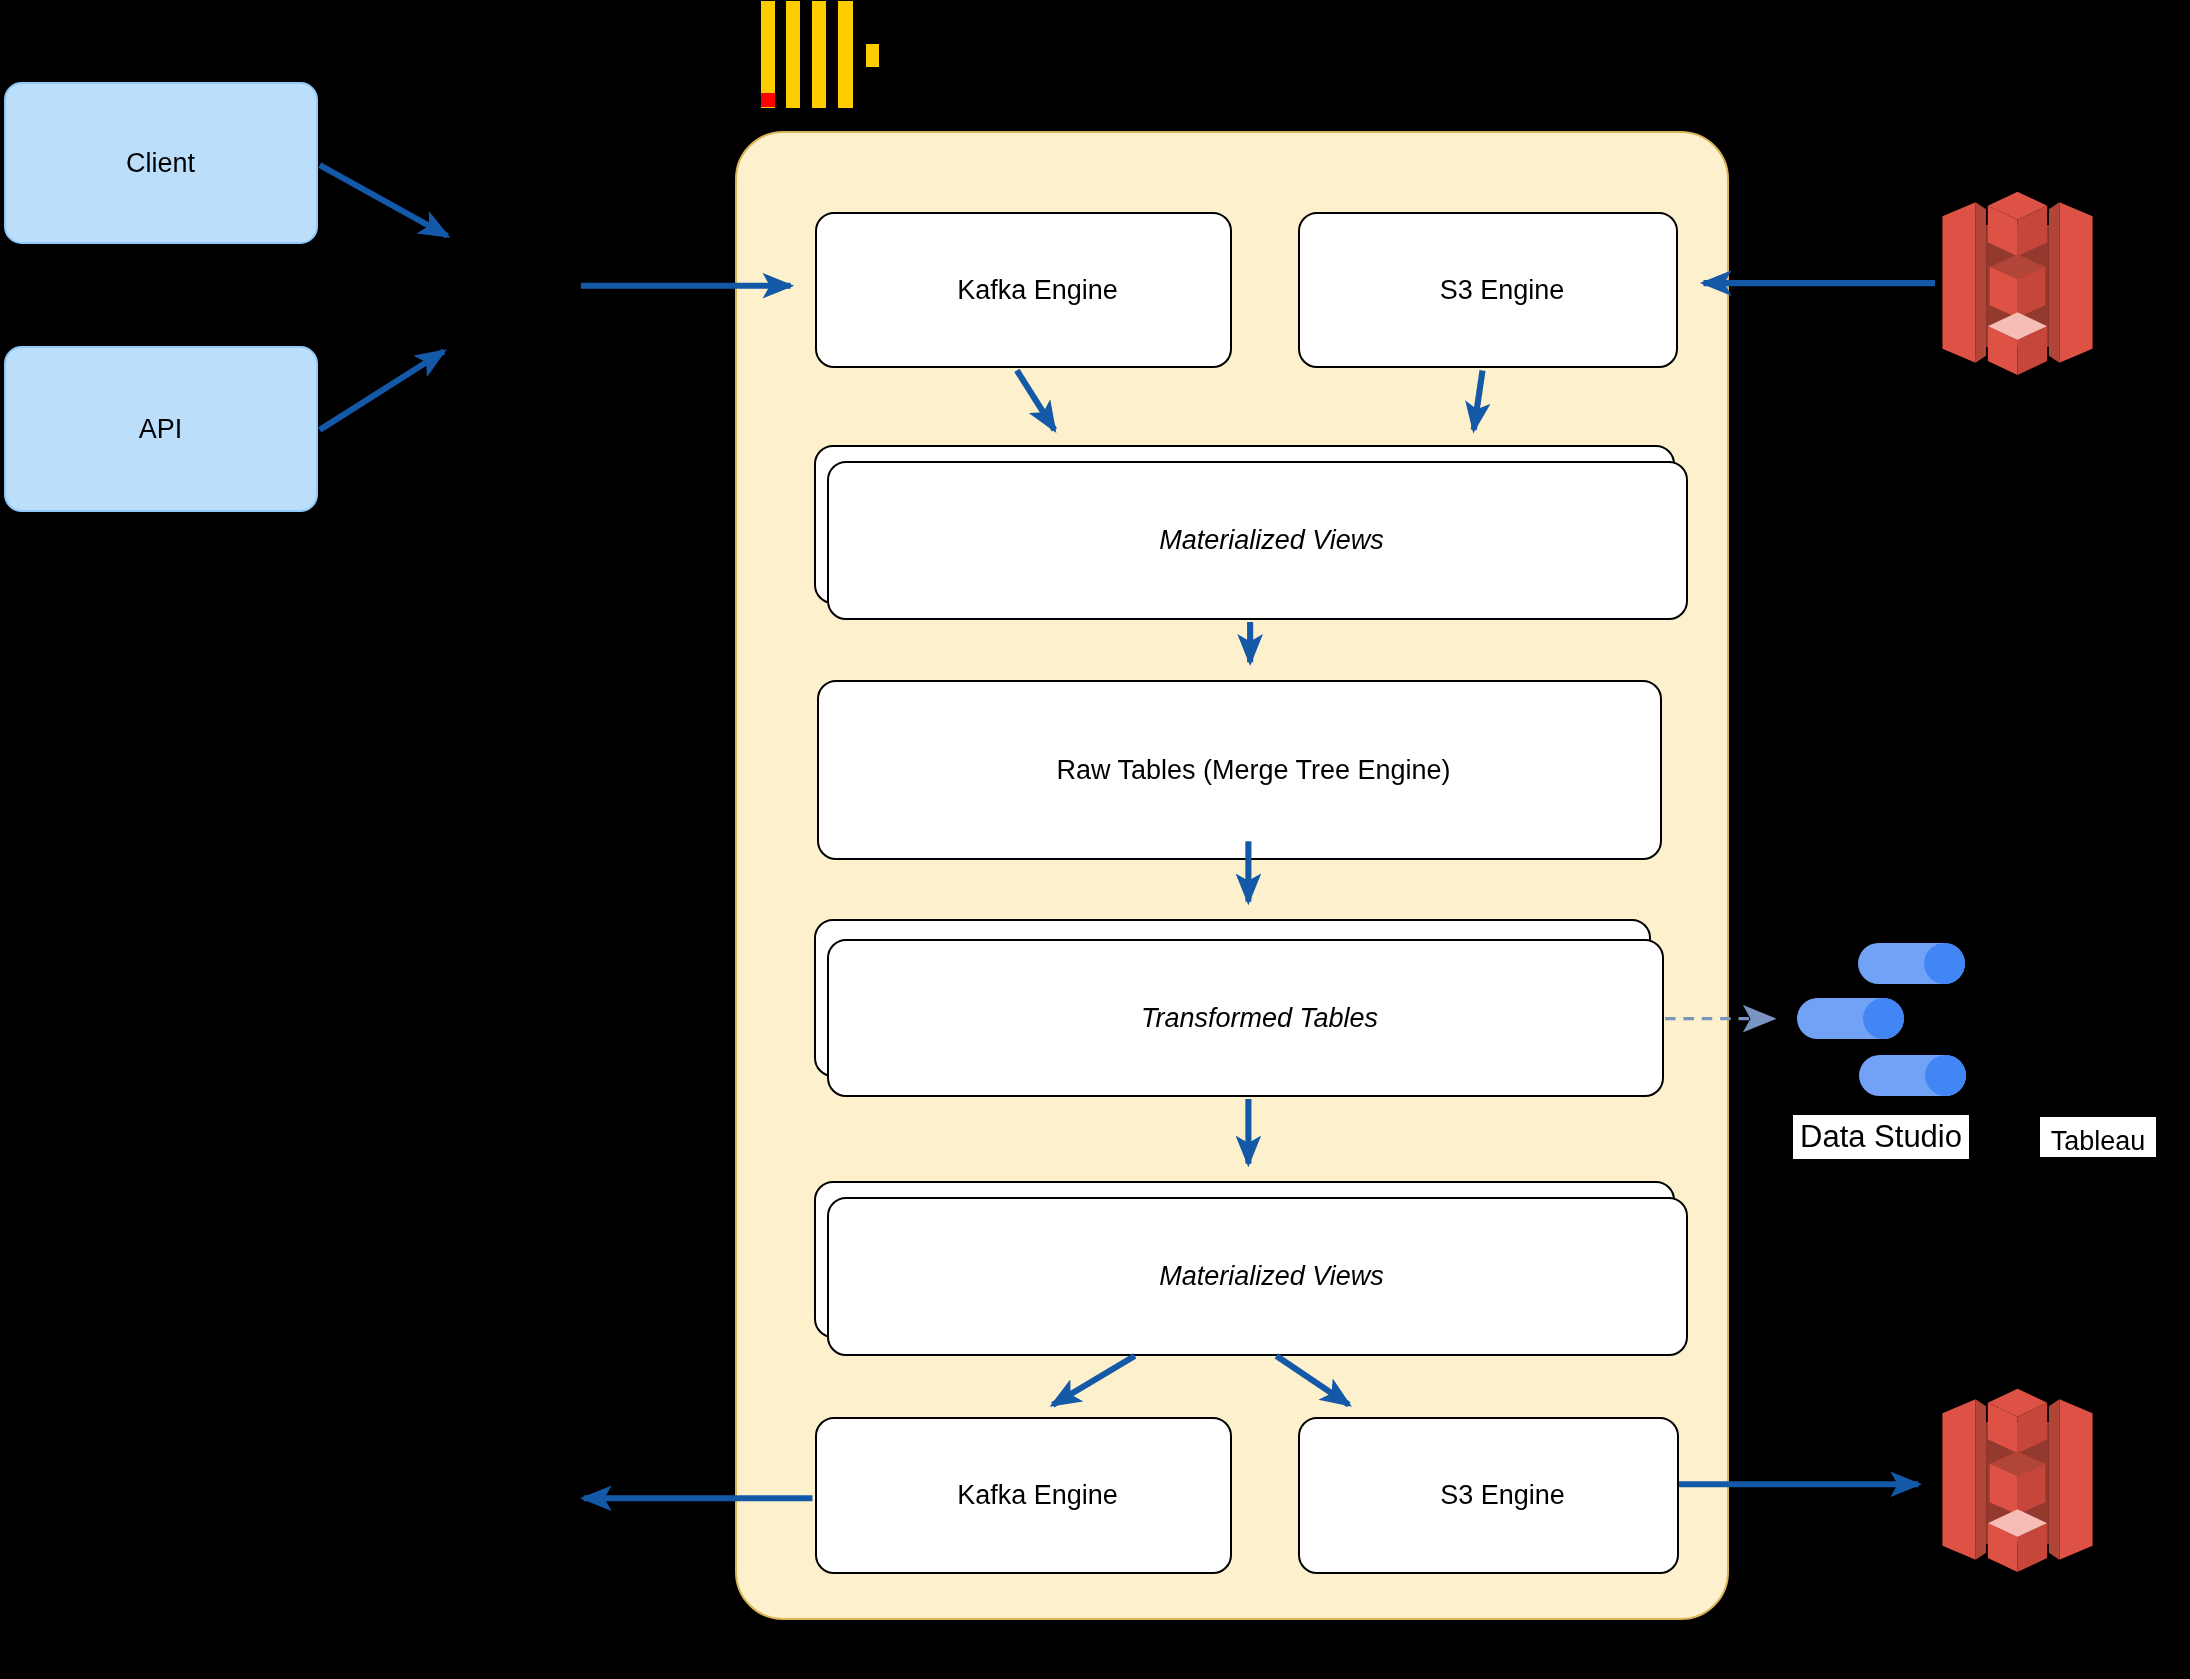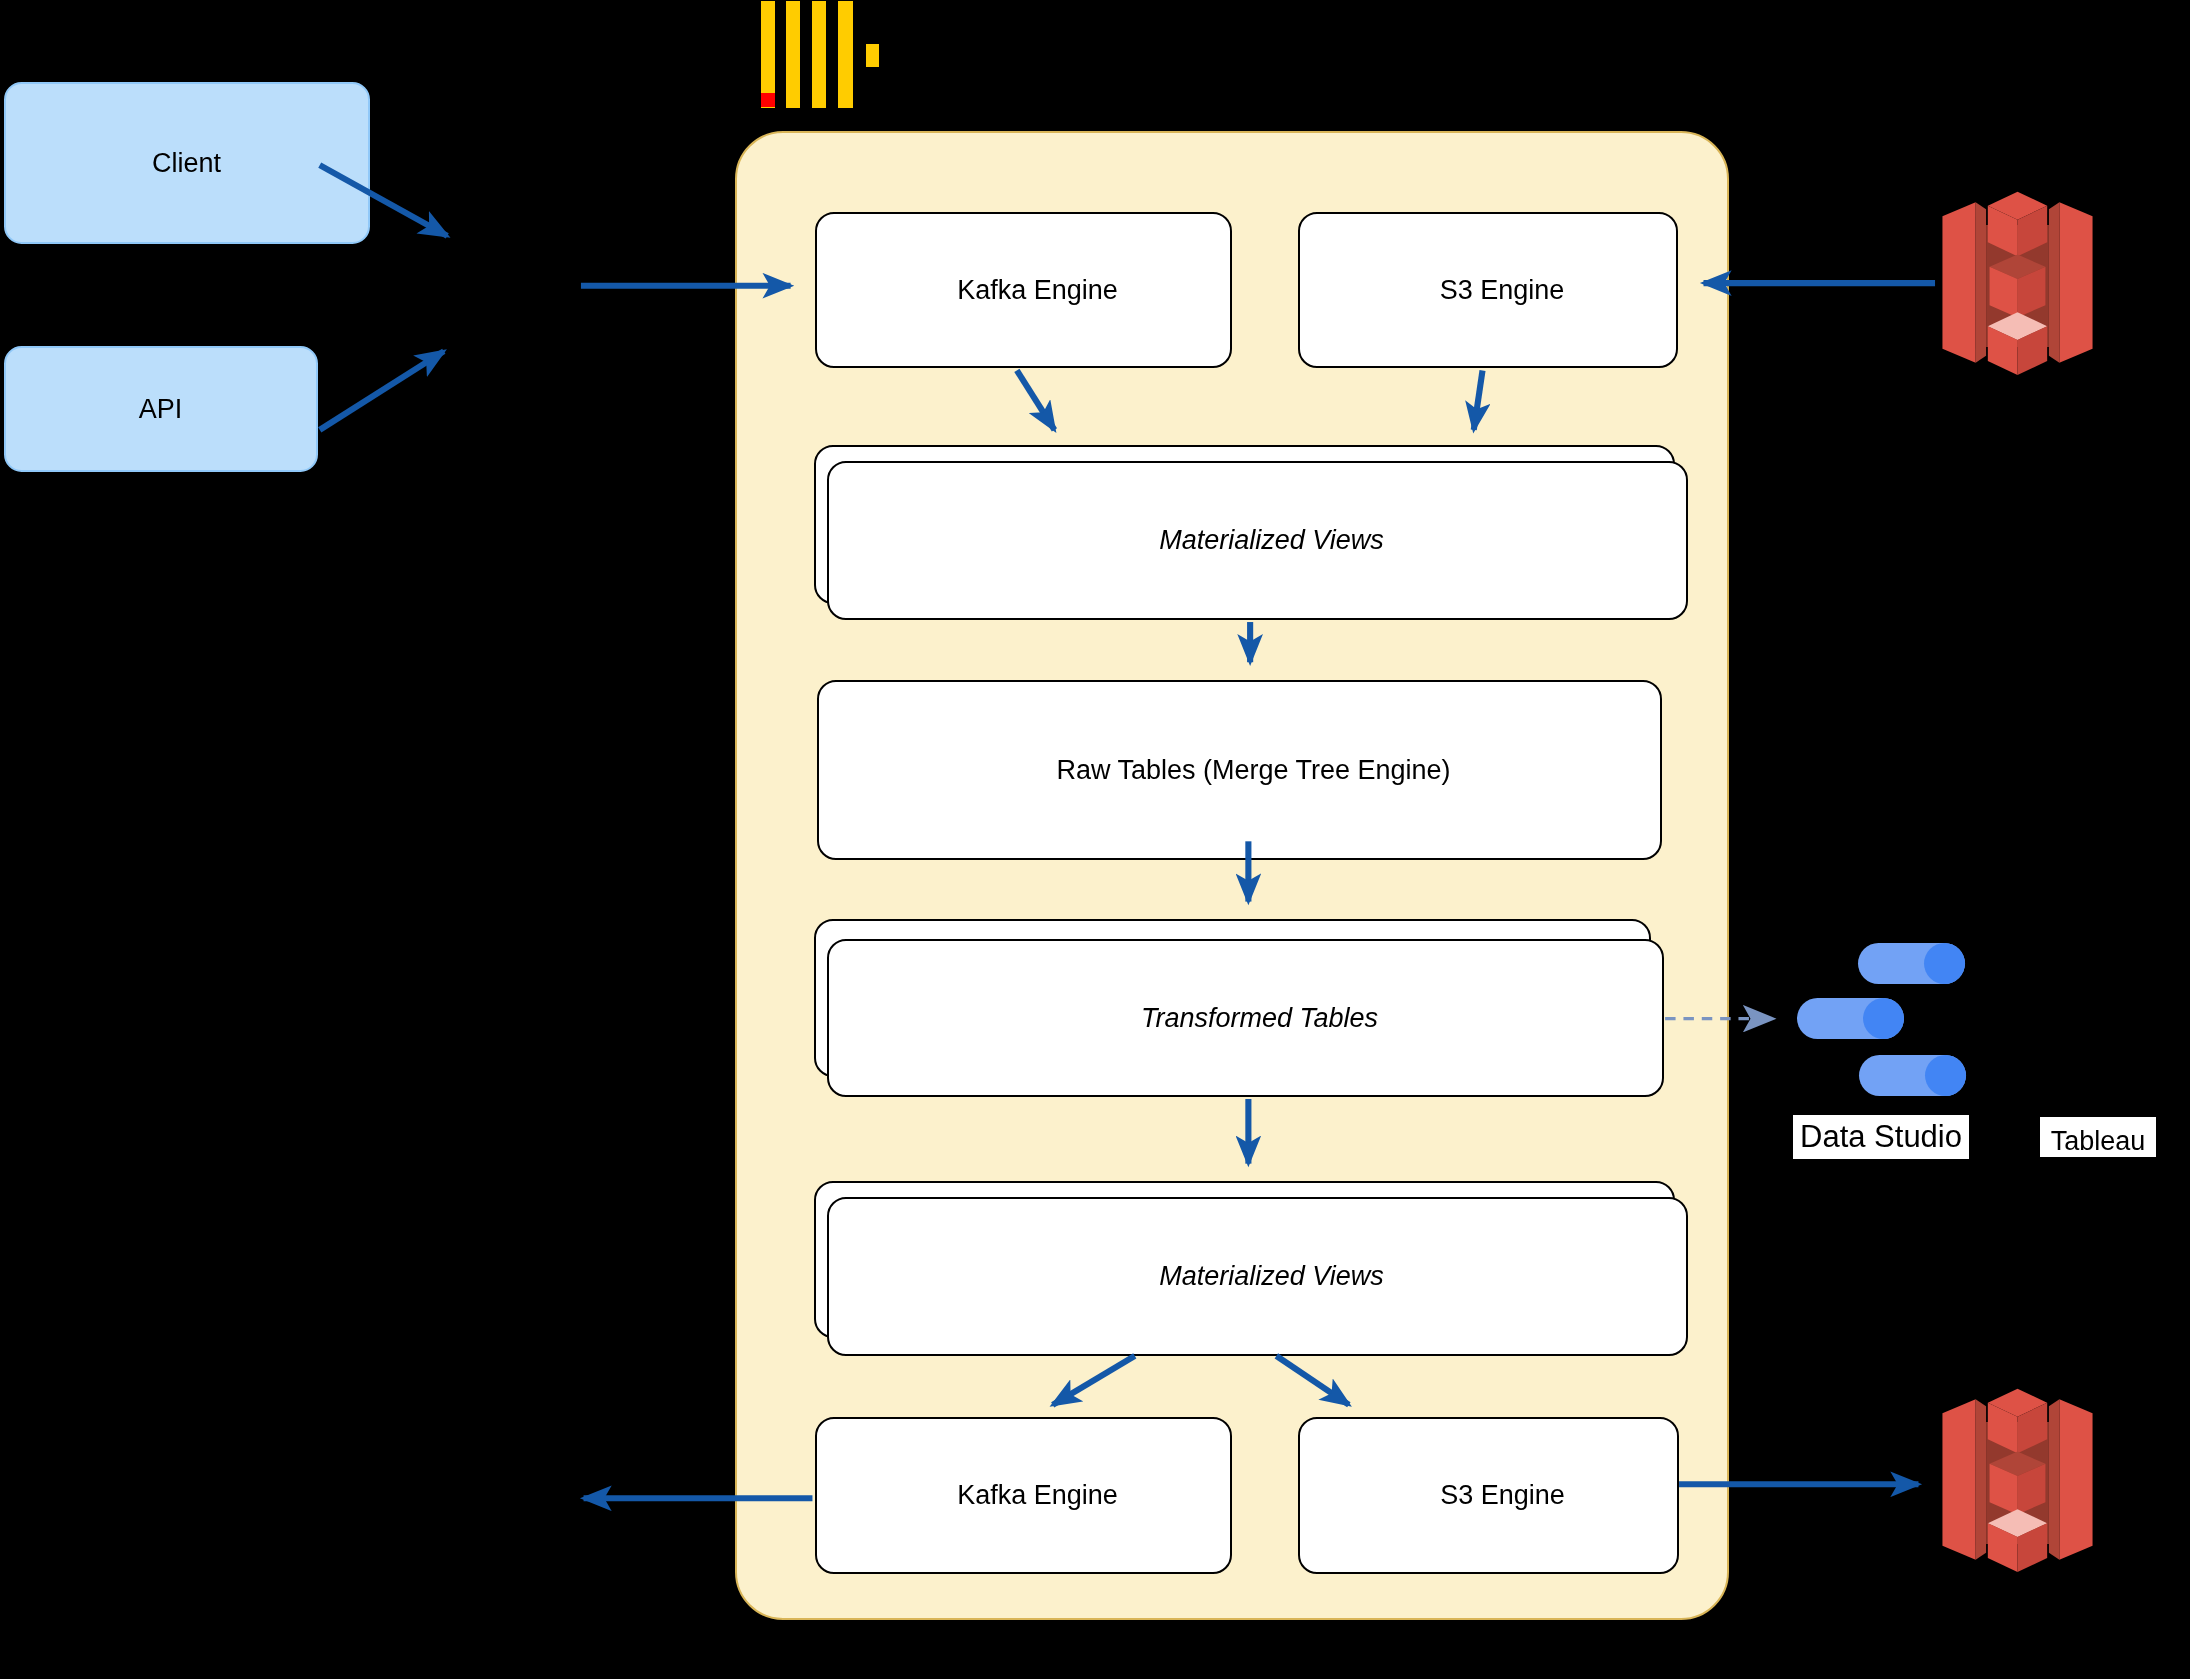--- a/index.html
+++ b/index.html
@@ -61,24 +61,24 @@
 
 <div class="abs" style="left:0;top:0;width:891px;height:114px;z-index:3;">
   <div class="ch-bar" style="left:761px;top:0.9px;width:14px;height:107px;"></div>
   <div class="ch-red" style="left:761px;top:93px;width:14px;height:14px;"></div>
   <div class="ch-bar" style="left:786px;top:0.9px;width:14px;height:107px;"></div>
   <div class="ch-bar" style="left:812px;top:0.9px;width:14px;height:107px;"></div>
   <div class="ch-bar" style="left:838px;top:0.9px;width:15px;height:107px;"></div>
   <div class="ch-bar" style="left:866px;top:44px;width:13px;height:23px;"></div>
 </div>
 
-<div class="abs ext-node" style="left:3.5px;top:82px;width:366px;height:162px;">
+<div class="abs ext-node" style="left:3.5px;top:82px;width:314px;height:162px;">
   <span>Client</span>
 </div>
-<div class="abs ext-node" style="left:3.5px;top:346px;width:314px;height:126px;">
+<div class="abs ext-node" style="left:3.5px;top:346px;width:314px;height:166px;">
   <span>API</span>
 </div>
 
 <div class="abs container-box" style="left:735px;top:131px;width:994px;height:1489px;z-index:1;"></div>
 
 <div class="abs node" style="left:815px;top:212px;width:417px;height:156px;z-index:2;">
   <span>Kafka Engine</span>
 </div>
 <div class="abs node" style="left:1298px;top:212px;width:380px;height:156px;z-index:2;">
   <span>S3 Engine</span>

